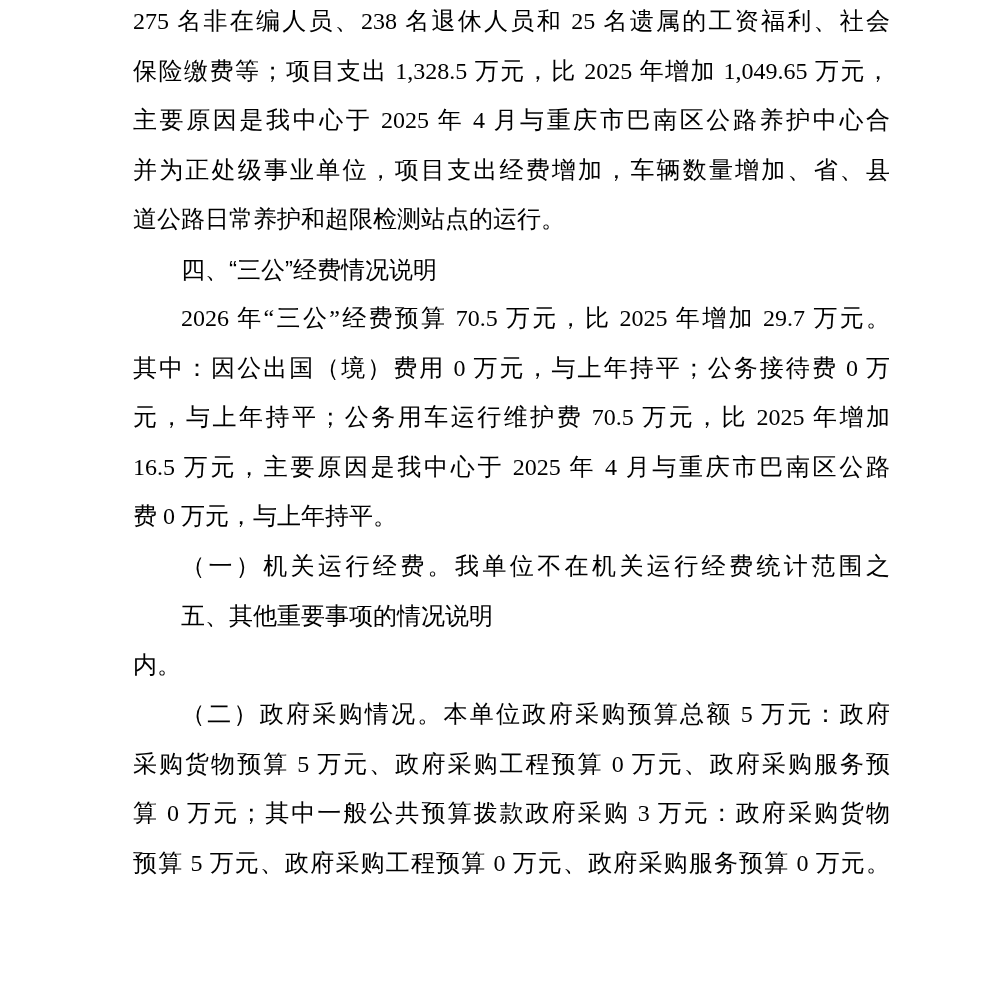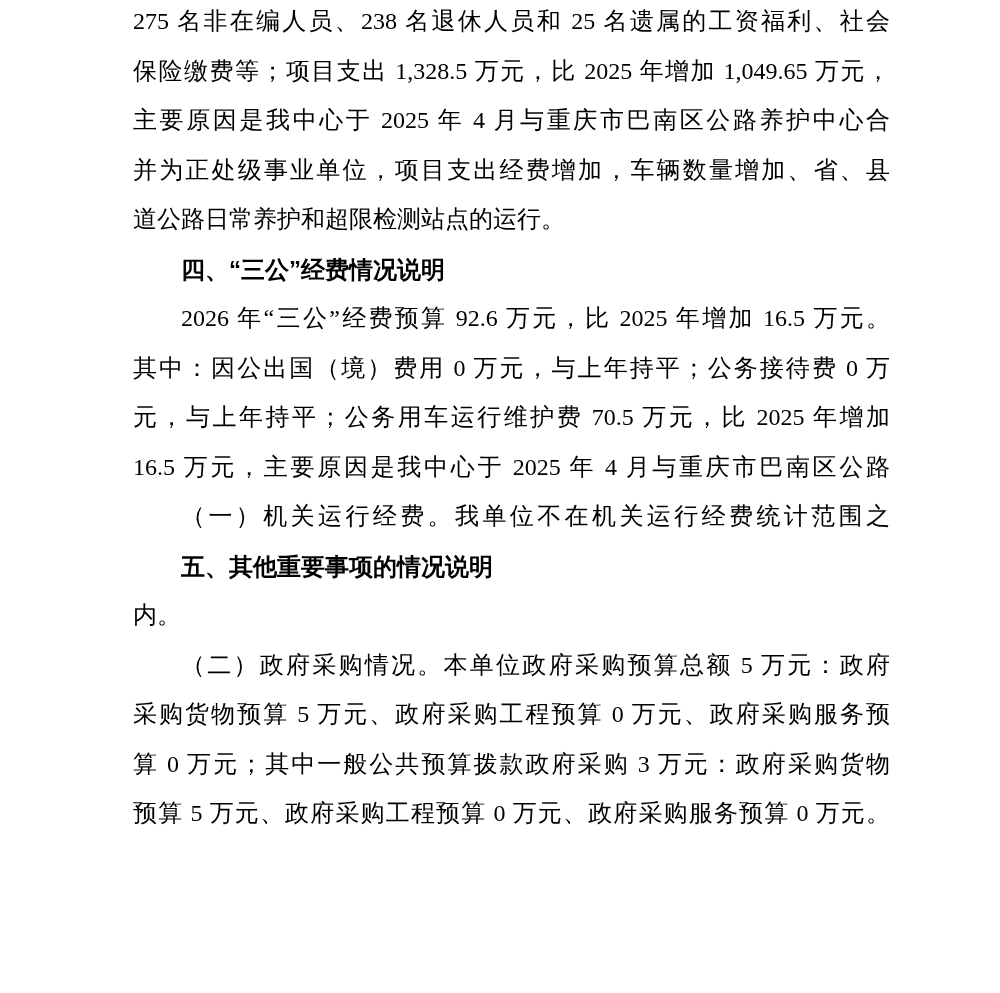--- a/index.html
+++ b/index.html
@@ -28,39 +28,40 @@
   }
   .line.last {
     text-align: center;
     text-align-last: left;
   }
   .line.ind {
     text-indent: 48px;
   }
   .line.hd {
     font-family: "Liberation Sans", "DejaVu Sans", sans-serif;
-    font-weight: 700;
+    font-weight: 400;
     text-align: left;
     text-align-last: left;
   }
 </style>
 </head>
 <body>
 
 <div class="page">
   <div class="line">275 名非在编人员、238 名退休人员和 25 名遗属的工资福利、社会</div>
   <div class="line">保险缴费等；项目支出 1,328.5 万元，比 2025 年增加 1,049.65 万元，</div>
   <div class="line">主要原因是我中心于 2025 年 4 月与重庆市巴南区公路养护中心合</div>
   <div class="line">并为正处级事业单位，项目支出经费增加，车辆数量增加、省、县</div>
   <div class="line last">道公路日常养护和超限检测站点的运行。</div>
   <div class="line hd ind">四、“三公”经费情况说明</div>
-  <div class="line ind">2026 年“三公”经费预算 92.6 万元，比 2025 年增加 16.5 万元。</div>
+  <div class="line ind">2026 年“三公”经费预算 70.5 万元，比 2025 年增加 29.7 万元。</div>
   <div class="line">其中：因公出国（境）费用 0 万元，与上年持平；公务接待费 0 万</div>
   <div class="line">元，与上年持平；公务用车运行维护费 70.5 万元，比 2025 年增加</div>
   <div class="line">16.5 万元，主要原因是我中心于 2025 年 4 月与重庆市巴南区公路</div>
+  <div class="line last">费 0 万元，与上年持平。</div>
   <div class="line ind">（一）机关运行经费。我单位不在机关运行经费统计范围之</div>
   <div class="line hd ind">五、其他重要事项的情况说明</div>
   <div class="line last">内。</div>
   <div class="line ind">（二）政府采购情况。本单位政府采购预算总额 5 万元：政府</div>
   <div class="line">采购货物预算 5 万元、政府采购工程预算 0 万元、政府采购服务预</div>
   <div class="line">算 0 万元；其中一般公共预算拨款政府采购 3 万元：政府采购货物</div>
   <div class="line">预算 5 万元、政府采购工程预算 0 万元、政府采购服务预算 0 万元。</div>
 </div>
 
 </body></html>

